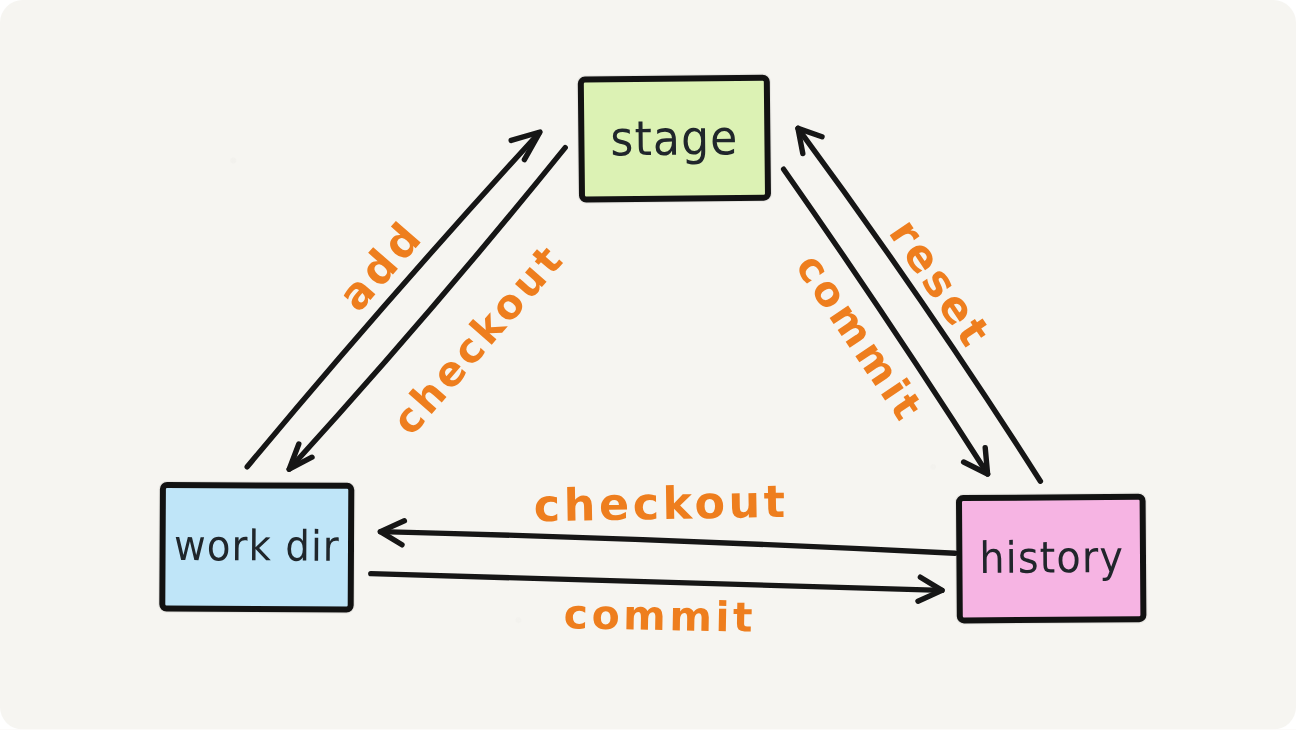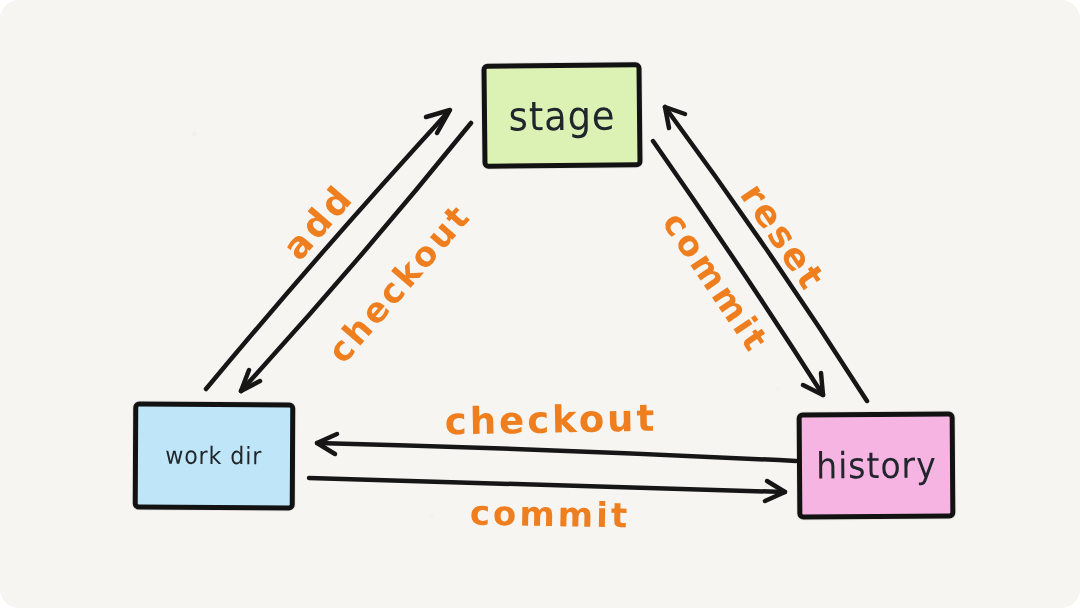--- a/index.html
+++ b/index.html
@@ -41,21 +41,21 @@
     box-shadow: 0 0 0 1px rgba(0,0,0,0.06);
   }
   .node .node-label {
     font-family: "DejaVu Sans", "Liberation Sans", sans-serif;
     font-weight: 400;
     letter-spacing: 1px;
     transform: scaleX(0.92);
     white-space: nowrap;
   }
   .node-stage   { left: 482px; top: 63px;  width: 160px; height: 105px; transform: rotate(-0.6deg); font-size: 40px; }
-  .node-workdir { left: 133px; top: 402px; width: 162px; height: 108px; transform: rotate(0.3deg);  font-size: 24px; }
+  .node-workdir { left: 133px; top: 402px; width: 162px; height: 108px; transform: rotate(0.3deg);  font-size: 35px; }
   .node-history { left: 797px; top: 412px; width: 158px; height: 107px; transform: rotate(-0.4deg); font-size: 36px; }
 
   .edge-label {
     position: absolute;
     font-family: "DejaVu Sans", sans-serif;
     font-weight: bold;
     font-size: 34px;
     letter-spacing: 3px;
     white-space: nowrap;
     transform-origin: center center;

